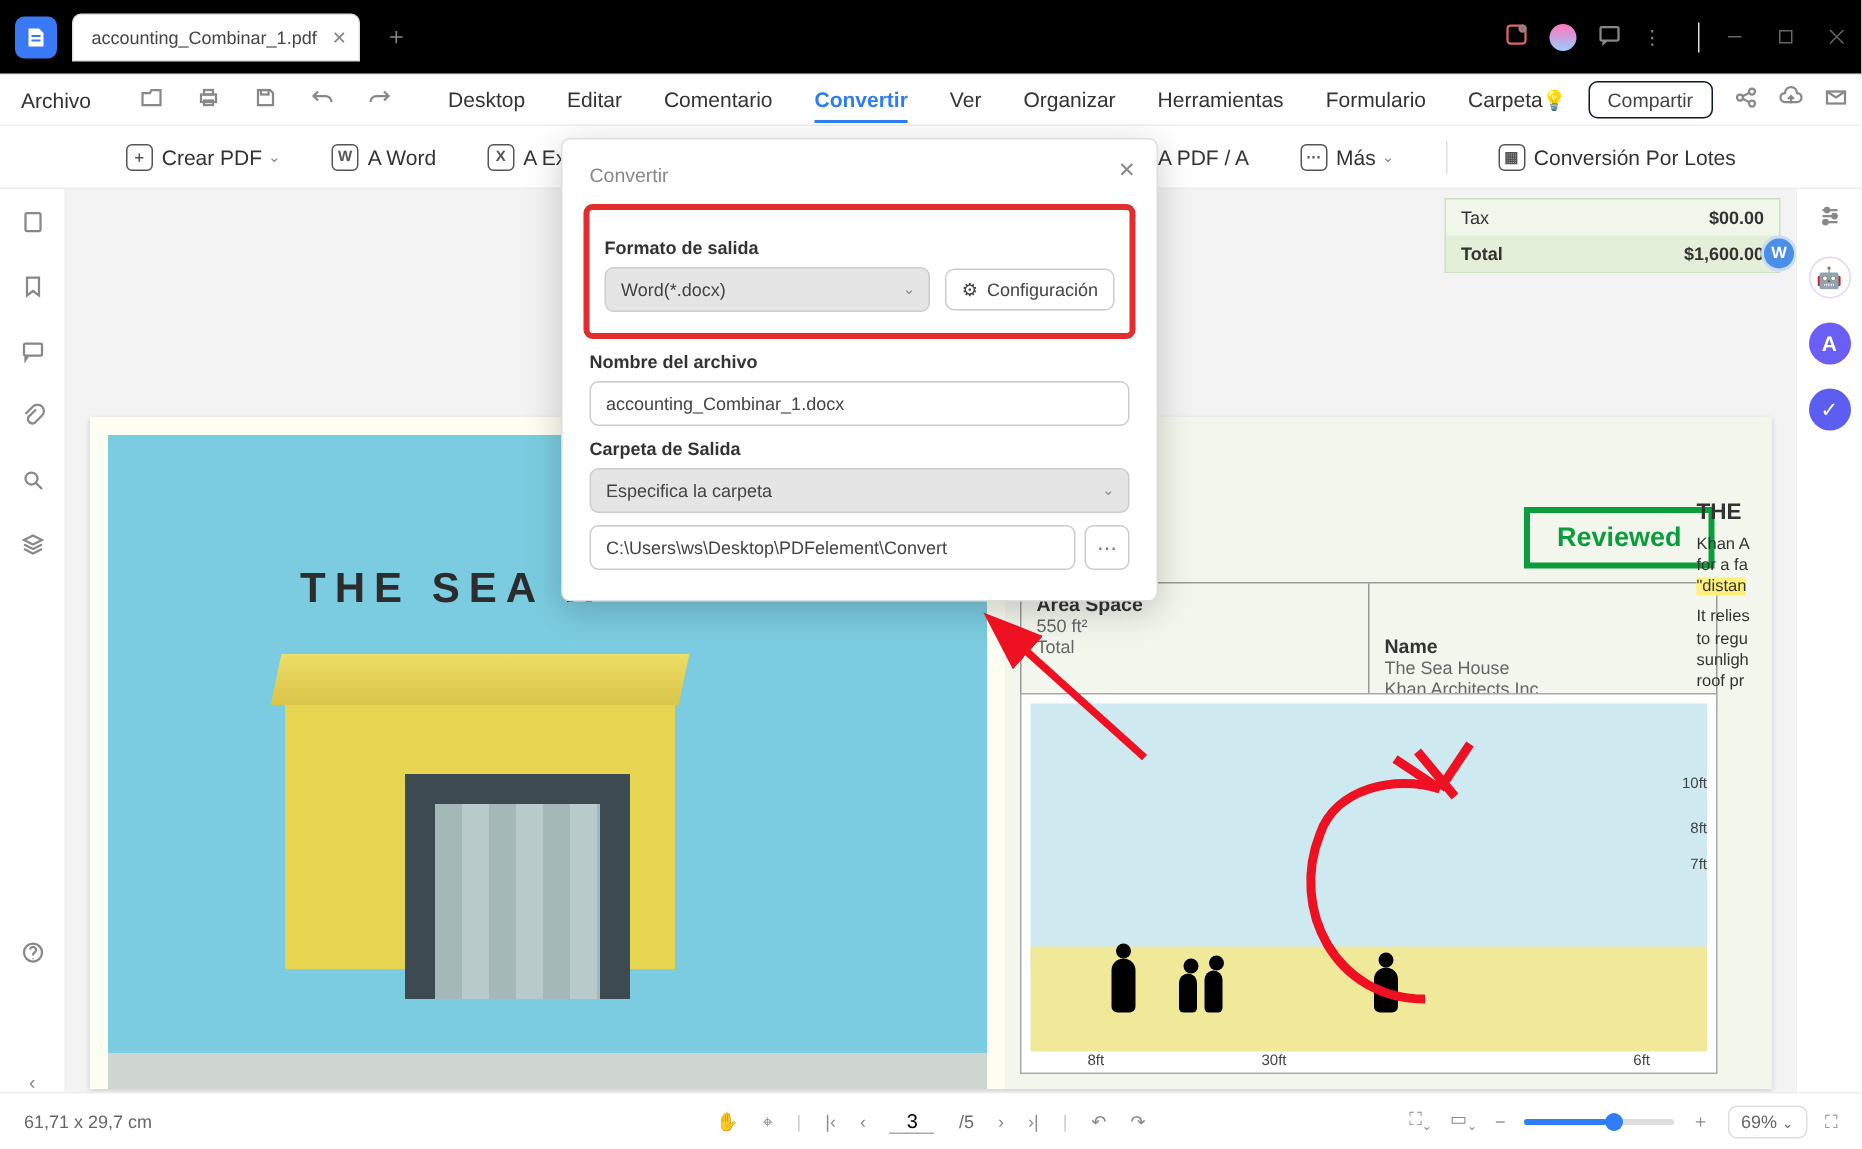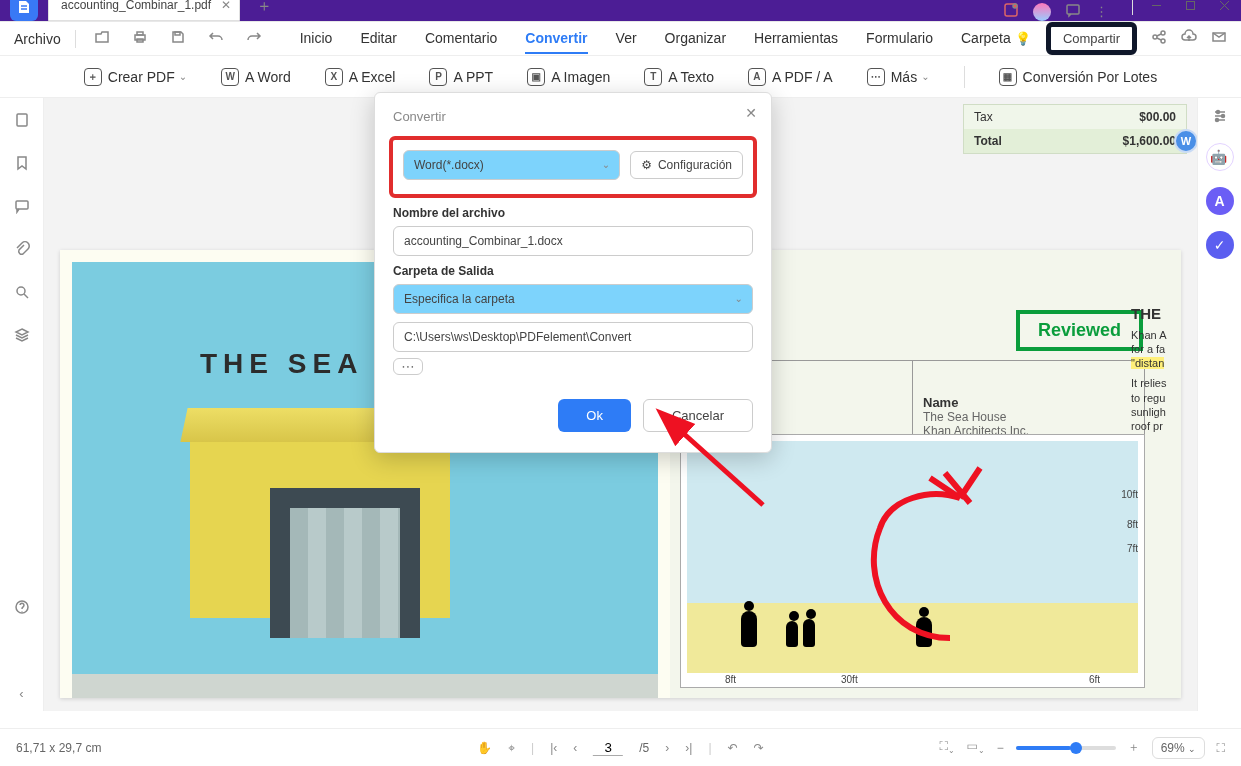--- a/index.html
+++ b/index.html
@@ -1,39 +1,39 @@
 <!DOCTYPE html>
 <html><head>
 <meta charset="utf-8">
 <style>
 * { box-sizing: border-box; margin: 0; padding: 0; font-family: -apple-system, BlinkMacSystemFont, "Segoe UI", sans-serif; }
 body { width: 1241px; height: 766px; background: #fff; overflow: hidden; font-size: 13px; color: #333; position: relative; }
 
 
-.titlebar { height: 22px; display: flex; align-items: flex-end; background: #4c1d95; border-bottom: 1px solid #e8e8e8; }
+.titlebar { height: 50px; display: flex; align-items: center; background: #000000; border-bottom: 1px solid #e8e8e8; }
 .app-logo { width: 28px; height: 28px; background: #3979f5; border-radius: 6px; margin: 0 10px 0 10px; display: inline-flex; align-items: center; justify-content: center; color: #fff; font-weight: bold; }
 .tab { display: flex; align-items: center; height: 32px; padding: 0 8px 0 12px; background: #fff; border: 1px solid #e0e0e0; border-radius: 6px 6px 0 0; font-size: 12px; color: #444; }
 .tab-close { margin-left: 10px; color: #888; cursor: pointer; }
 .new-tab { margin-left: 8px; color: #888; font-size: 16px; padding: 4px 8px; cursor: pointer; }
 .titlebar-spacer { flex: 1; }
 .titlebar-icons { display: flex; align-items: center; gap: 14px; padding-right: 8px; }
 .titlebar-icons span, .titlebar-icons svg { color: #888; cursor: pointer; }
 .win-controls { display: flex; align-items: center; gap: 0; margin-left: 10px; }
 .win-btn { width: 34px; height: 32px; display: flex; align-items: center; justify-content: center; color: #666; }
 .win-btn svg { width: 11px; height: 11px; }
 
 
 .menubar { height: 34px; display: flex; align-items: center; border-bottom: 1px solid #eee; }
 .menu-file { padding: 0 14px; font-size: 14px; color: #333; }
 .menu-doc-icons { display: flex; gap: 22px; padding: 0 18px; color: #999; }
 .menu-main { display: flex; gap: 28px; margin-left: 20px; }
 .menu-main .mi { font-size: 14px; color: #333; cursor: pointer; padding: 6px 0; }
 .menu-main .mi.active { color: #2e7cf6; border-bottom: 2px solid #2e7cf6; font-weight: 600; }
 .menu-right { margin-left: auto; display: flex; align-items: center; gap: 14px; padding-right: 14px; }
-.share-btn { border: 5px solid #0f172a; border-radius: 6px; padding: 4px 12px; font-size: 13px; color: #444; background: #fff; }
+.share-btn { border: 1px solid #0f172a; border-radius: 6px; padding: 4px 12px; font-size: 13px; color: #444; background: #fff; }
 
 
 .toolbar { height: 42px; display: flex; align-items: center; justify-content: center; gap: 34px; border-bottom: 1px solid #eee; font-size: 14px; color: #333; }
 .tb-item { display: flex; align-items: center; gap: 6px; cursor: pointer; }
 .tb-ico { width: 18px; height: 18px; border: 1.5px solid #555; border-radius: 4px; display: inline-flex; align-items: center; justify-content: center; font-size: 10px; font-weight: 700; color: #555; }
 .tb-item .chev { color: #888; font-size: 10px; margin-left: -2px; }
 
 
 .main { position: relative; height: 613px; display: flex; }
 .left-rail { width: 44px; border-right: 1px solid #eee; display: flex; flex-direction: column; align-items: center; gap: 24px; padding-top: 14px; color: #888; }
@@ -79,26 +79,26 @@
 .red-arrow svg { width: 100%; height: 100%; }
 .word-badge { position: absolute; top: 24px; right: -12px; width: 24px; height: 24px; background: #4a8fe7; border: 2px solid #c9dbf5; border-radius: 50%; color: #fff; font-size: 11px; font-weight: 700; display: flex; align-items: center; justify-content: center; }
 
 
 .modal { position: absolute; top: 92px; left: 374px; width: 398px; background: #fff; border: 1px solid #ddd; border-radius: 6px; box-shadow: 0 6px 24px rgba(0,0,0,.2); padding: 16px 18px 20px; z-index: 50; }
 .modal h3 { font-size: 13px; color: #888; font-weight: 400; }
 .modal-close { position: absolute; top: 12px; right: 14px; color: #888; cursor: pointer; font-size: 14px; }
 .redbox { border: 4px solid #e12d2d; border-radius: 6px; padding: 10px 10px 14px; margin: 12px -4px 8px; }
 .lbl { font-size: 12px; font-weight: 700; color: #333; margin: 8px 0 6px; }
 .sel, .txt { width: 100%; border: 1px solid #ccc; border-radius: 6px; padding: 7px 10px; font-size: 12px; color: #444; background: #fff; }
-.sel { appearance: none; background: #7dd3fc; position: relative; }
+.sel { appearance: none; background: #e5e5e5; position: relative; }
 .sel-wrap { position: relative; }
 .sel-wrap .chev { position: absolute; right: 10px; top: 9px; color: #888; font-size: 10px; pointer-events: none; }
 .row { display: flex; gap: 10px; align-items: center; }
 .cfg-btn { border: 1px solid #ccc; border-radius: 6px; padding: 6px 10px; font-size: 12px; color: #444; background: #fff; display: flex; align-items: center; gap: 6px; }
-.folder-row { display: flex; gap: 6px; flex-direction: column; }
+.folder-row { display: flex; gap: 6px; }
 .folder-row .txt { flex: 1; }
 .browse { width: 30px; border: 1px solid #ccc; border-radius: 6px; background: #fff; color: #777; }
 .modal-btns { display: flex; justify-content: flex-end; gap: 12px; margin-top: 24px; }
 .btn { border-radius: 6px; padding: 8px 28px; font-size: 13px; cursor: pointer; }
 .btn.primary { background: #2e7cf6; color: #fff; border: none; }
 .btn.sec { background: #fff; border: 1px solid #ccc; color: #444; }
 .arrow-to-ok { position: absolute; left: 268px; top: 312px; width: 130px; height: 110px; pointer-events: none; }
 .arrow-to-ok svg { width: 100%; height: 100%; }
 
 
@@ -181,21 +181,21 @@
           <rect x="5" y="3" width="5" height="3"></rect>
         </svg></span>
     <span><svg class="ico16" viewBox="0 0 16 16">
           <path d="M5 4L2 7l3 3M2 7h8a4 4 0 014 4"></path>
         </svg></span>
     <span><svg class="ico16" viewBox="0 0 16 16">
           <path d="M11 4l3 3-3 3M14 7H6a4 4 0 00-4 4"></path>
         </svg></span>
   </div>
   <div class="menu-main">
-    <span class="mi">Inicio</span>
+    <span class="mi">Desktop</span>
     <span class="mi">Editar</span>
     <span class="mi">Comentario</span>
     <span class="mi active">Convertir</span>
     <span class="mi">Ver</span>
     <span class="mi">Organizar</span>
     <span class="mi">Herramientas</span>
     <span class="mi">Formulario</span>
     <span class="mi">Carpeta</span>
   </div>
   <div class="menu-right">
@@ -371,20 +371,21 @@
     <div class="circ" style="background:#fff;border:1px solid #e3d3ff">🤖</div>
     <div class="circ" style="background:#6b5ef5;color:#fff;font-weight:700">A</div>
     <div class="circ" style="background:#5b5ef0;color:#fff">✓</div>
   </div>
 </div>
 
 <div class="modal">
   <h3>Convertir</h3>
   <span class="modal-close">✕</span>
   <div class="redbox">
+    <div class="lbl">Formato de salida</div>
     <div class="row">
       <div class="sel-wrap" style="flex:1">
         <div class="sel">Word(*.docx)</div>
         <span class="chev">⌄</span>
       </div>
       <button class="cfg-btn">
         <span>⚙</span>
         <span>Configuración</span>
       </button>
     </div>
@@ -392,24 +393,20 @@
   <div class="lbl">Nombre del archivo</div>
   <input class="txt" value="accounting_Combinar_1.docx" style="">
   <div class="lbl">Carpeta de Salida</div>
   <div class="sel-wrap">
     <div class="sel">Especifica la carpeta</div>
     <span class="chev">⌄</span>
   </div>
   <div class="folder-row" style="margin-top:8px">
     <input class="txt" value="C:\Users\ws\Desktop\PDFelement\Convert" style="">
     <button class="browse">⋯</button>
-  </div>
-  <div class="modal-btns">
-    <button class="btn primary">Ok</button>
-    <button class="btn sec">Cancelar</button>
   </div>
   <div class="arrow-to-ok">
     <svg viewBox="0 0 130 110">
         <defs>
           <marker id="ah" markerWidth="10" markerHeight="10" refX="6" refY="3" orient="auto">
             <path d="M0 0L8 3L0 6z" fill="#e12"></path>
           </marker>
         </defs>
         <path d="M120 100 L20 10" stroke="#e12" stroke-width="5" fill="none" marker-end="url(#ah)"></path>
       </svg>

